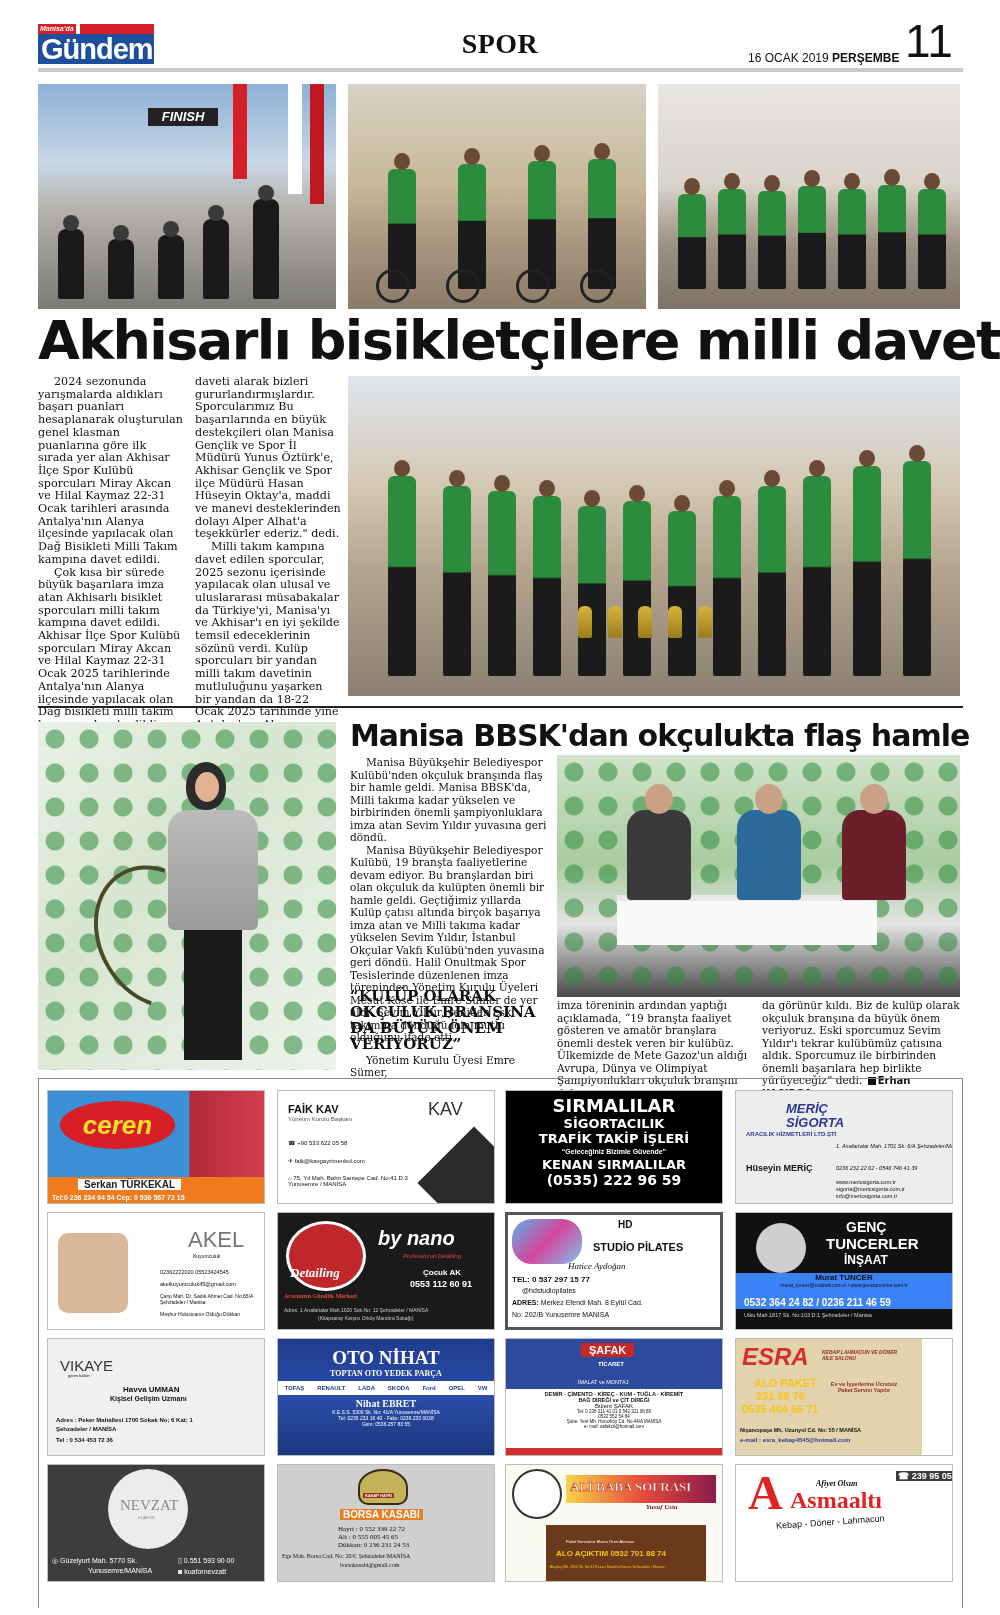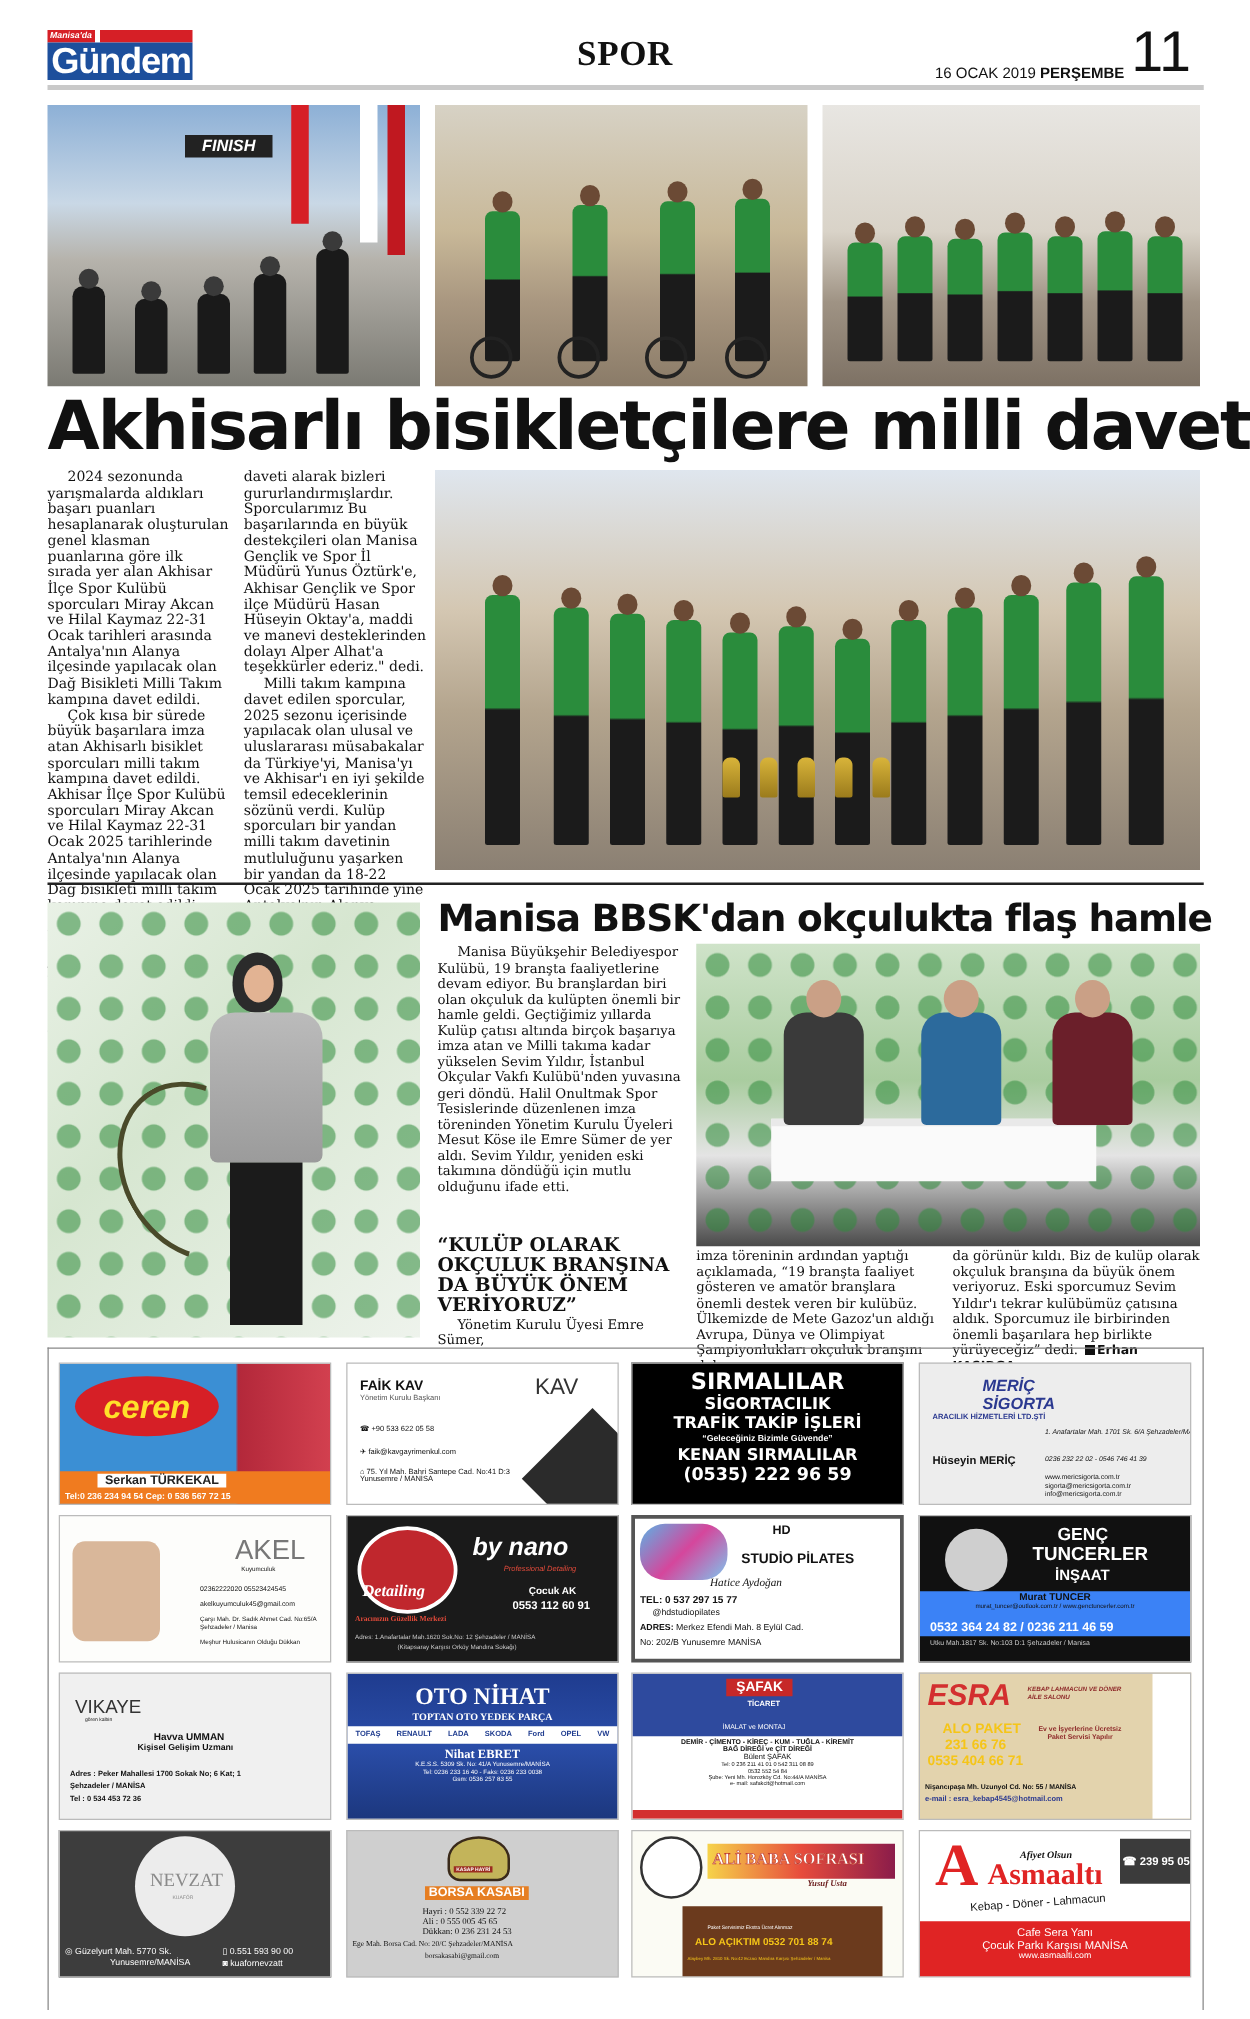--- a/index.html
+++ b/index.html
@@ -177,20 +177,21 @@
   <div class="archer">
       <div class="head"></div>
       <div class="face"></div>
       <div class="body"></div>
       <div class="legs"></div>
     </div>
   <div class="bow"></div>
 </div>
 <div class="headline2">Manisa BBSK'dan okçulukta flaş hamle</div>
 <div class="col col3">
+  <p>Manisa Büyükşehir Belediyespor Kulübü'nden okçuluk branşında flaş bir hamle geldi. Manisa BBSK'da, Milli takıma kadar yükselen ve birbirinden önemli şampiyonluklara imza atan Sevim Yıldır yuvasına geri döndü.</p>
   <p>Manisa Büyükşehir Belediyespor Kulübü, 19 branşta faaliyetlerine devam ediyor. Bu branşlardan biri olan okçuluk da kulüpten önemli bir hamle geldi. Geçtiğimiz yıllarda Kulüp çatısı altında birçok başarıya imza atan ve Milli takıma kadar yükselen Sevim Yıldır, İstanbul Okçular Vakfı Kulübü'nden yuvasına geri döndü. Halil Onultmak Spor Tesislerinde düzenlenen imza töreninden Yönetim Kurulu Üyeleri Mesut Köse ile Emre Sümer de yer aldı. Sevim Yıldır, yeniden eski takımına döndüğü için mutlu olduğunu ifade etti.</p>
 </div>
 <div class="photo ph6">
   <div class="circles"></div>
   <div class="table"></div>
   <div class="person" style="left:70px;background:#3a3a3a;"></div>
   <div class="person" style="left:180px;background:#2c6a9c;"></div>
   <div class="person" style="left:285px;background:#6b1f2a;"></div>
 </div>
 <div class="quote">“KULÜP OLARAK OKÇULUK BRANŞINA DA BÜYÜK ÖNEM VERİYORUZ”</div>
@@ -361,21 +362,16 @@
   <div class="t" style="left:64px;top:14px;font:bold 13px 'Liberation Serif',serif;color:#fff;-webkit-text-stroke:0.5px #c0392b;">ALİ BABA SOFRASI</div>
   <div class="t" style="left:140px;top:38px;font:italic bold 7px 'Liberation Serif',serif;color:#6b1d1d;">Yusuf Usta</div>
   <div class="t" style="left:40px;top:60px;width:160px;height:60px;background:#6b3a1d;"></div>
   <div class="t" style="left:60px;top:74px;font:4px 'Liberation Sans',sans-serif;color:#fff;">Paket Servisimiz Ekstra Ücret Alınmaz</div>
   <div class="t" style="left:50px;top:84px;font:bold 8px 'Liberation Sans',sans-serif;color:#f5c518;"><span>ALO AÇIKTIM</span> <span>0532 701 88 74</span></div>
   <div class="t" style="left:44px;top:100px;width:150px;white-space:normal;font:3.5px 'Liberation Sans',sans-serif;color:#f5c518;">Alaybey Mh. 2810 Sk. No:42 Eczacı Mandıra Karşısı Şehzadeler / Manisa</div>
 </div>
 <div class="ad asma c4 r4 w">
   <div class="t" style="left:12px;top:0;font:bold 48px 'Liberation Serif',serif;color:#e02424;">A</div>
   <div class="t" style="left:80px;top:14px;font:italic bold 8px 'Liberation Serif',serif;">Afiyet Olsun</div>
-  <div class="t" style="left:160px;top:6px;font:bold 9px 'Liberation Sans',sans-serif;color:#fff;background:#3b3b3b;padding:13px 2px;">☎ <span>239 95 05</span></div>
+  <div class="t" style="left:160px;top:6px;font:bold 9px 'Liberation Sans',sans-serif;color:#fff;background:#3b3b3b;padding:0 2px;">☎ <span>239 95 05</span></div>
   <div class="t" style="left:54px;top:22px;font:bold 24px 'Liberation Serif',serif;color:#e02424;">Asmaaltı</div>
   <div class="t" style="left:40px;top:52px;font:9px 'Liberation Sans',sans-serif;transform:rotate(-4deg);">Kebap - Döner - Lahmacun</div>
-  <div style="position:absolute;left:0;top:72px;width:100%;height:46px;background:#e02424;color:#fff;text-align:center;padding-top:4px;">
-    <div style="font:9px 'Liberation Sans',sans-serif;">Cafe Sera Yanı</div>
-    <div style="font:9px 'Liberation Sans',sans-serif;">Çocuk Parkı Karşısı MANİSA</div>
-    <div style="font:7px 'Liberation Sans',sans-serif;">www.asmaalti.com</div>
-  </div>
 </div>
 
 </body></html>

